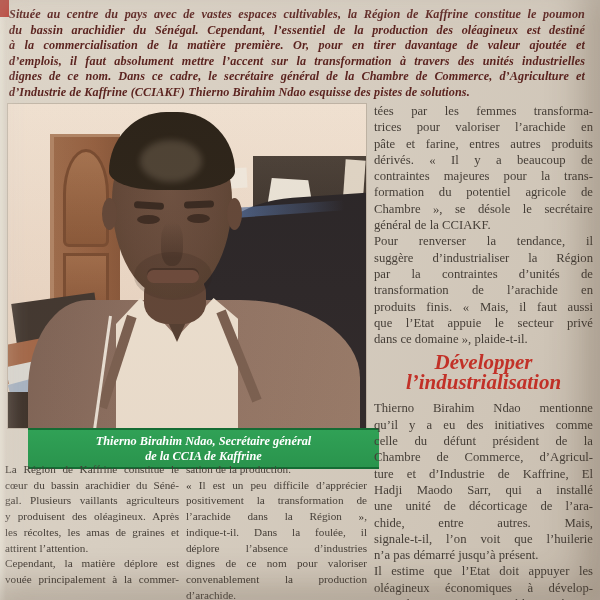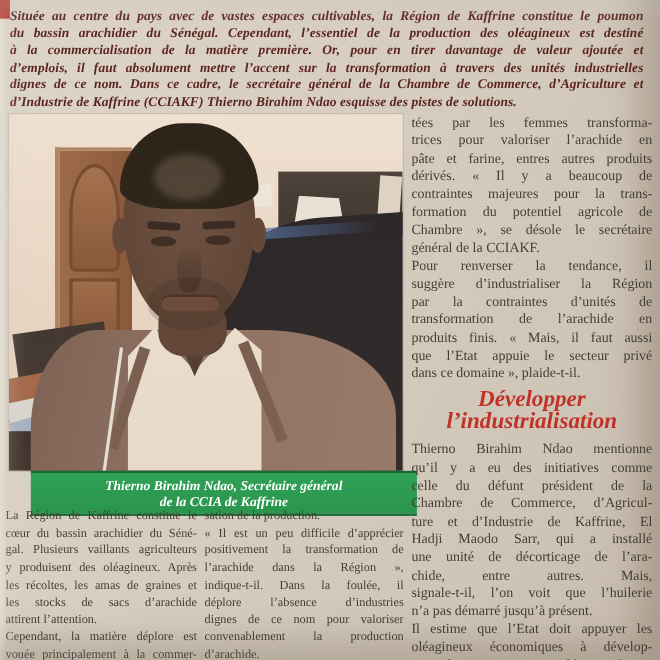--- a/index.html
+++ b/index.html
@@ -168,21 +168,20 @@
     <div>Thierno Birahim Ndao, Secrétaire général</div>
     <div>de la CCIA de Kaffrine</div>
   </div>
 
   <div class="col col-left">
       <div class="ln j">La Région de Kaffrine constitue le</div>
       <div class="ln j">cœur du bassin arachidier du Séné-</div>
       <div class="ln j">gal. Plusieurs vaillants agriculteurs</div>
       <div class="ln j">y produisent des oléagineux. Après</div>
       <div class="ln j">les récoltes, les amas de graines et</div>
-      <div class="ln j">les stocks de sacs d’arachide</div>
       <div class="ln">attirent l’attention.</div>
       <div class="ln j">Cependant, la matière déplore est</div>
       <div class="ln j">vouée principalement à la commer-</div>
     </div>
   <div class="col col-mid">
       <div class="ln">sation de la production.</div>
       <div class="ln j">« Il est un peu difficile d’apprécier</div>
       <div class="ln j">positivement la transformation de</div>
       <div class="ln j">l’arachide dans la Région »,</div>
       <div class="ln j">indique-t-il. Dans la foulée, il</div>

